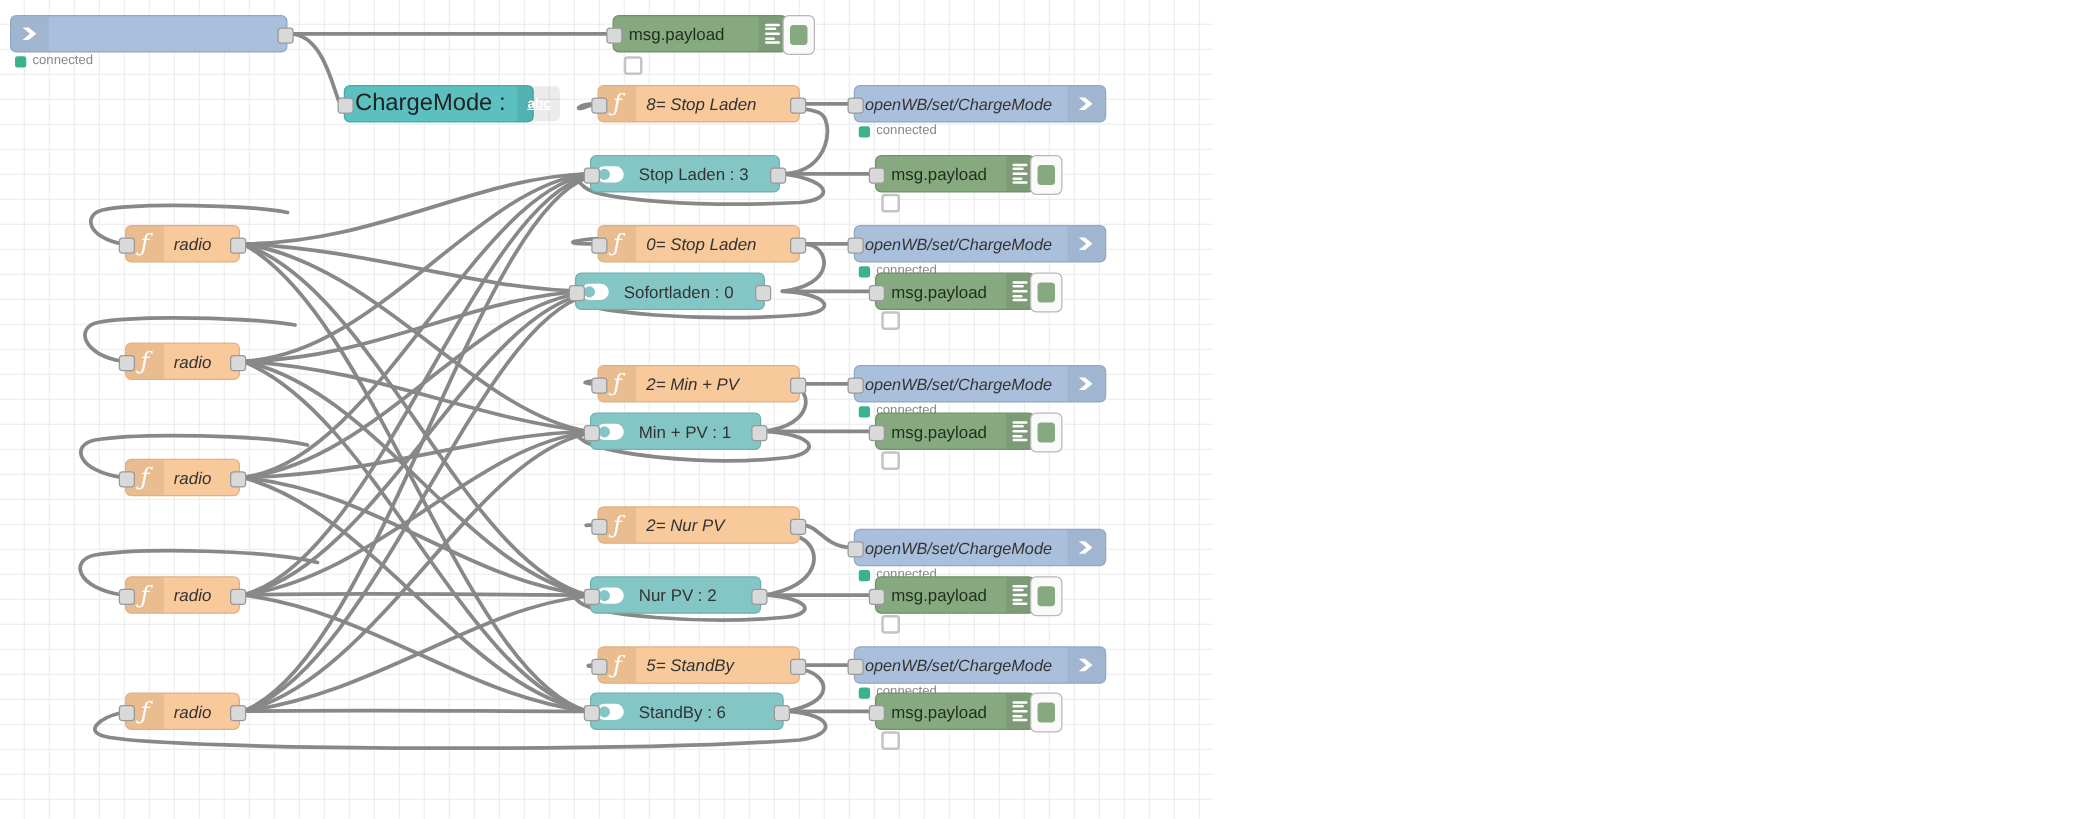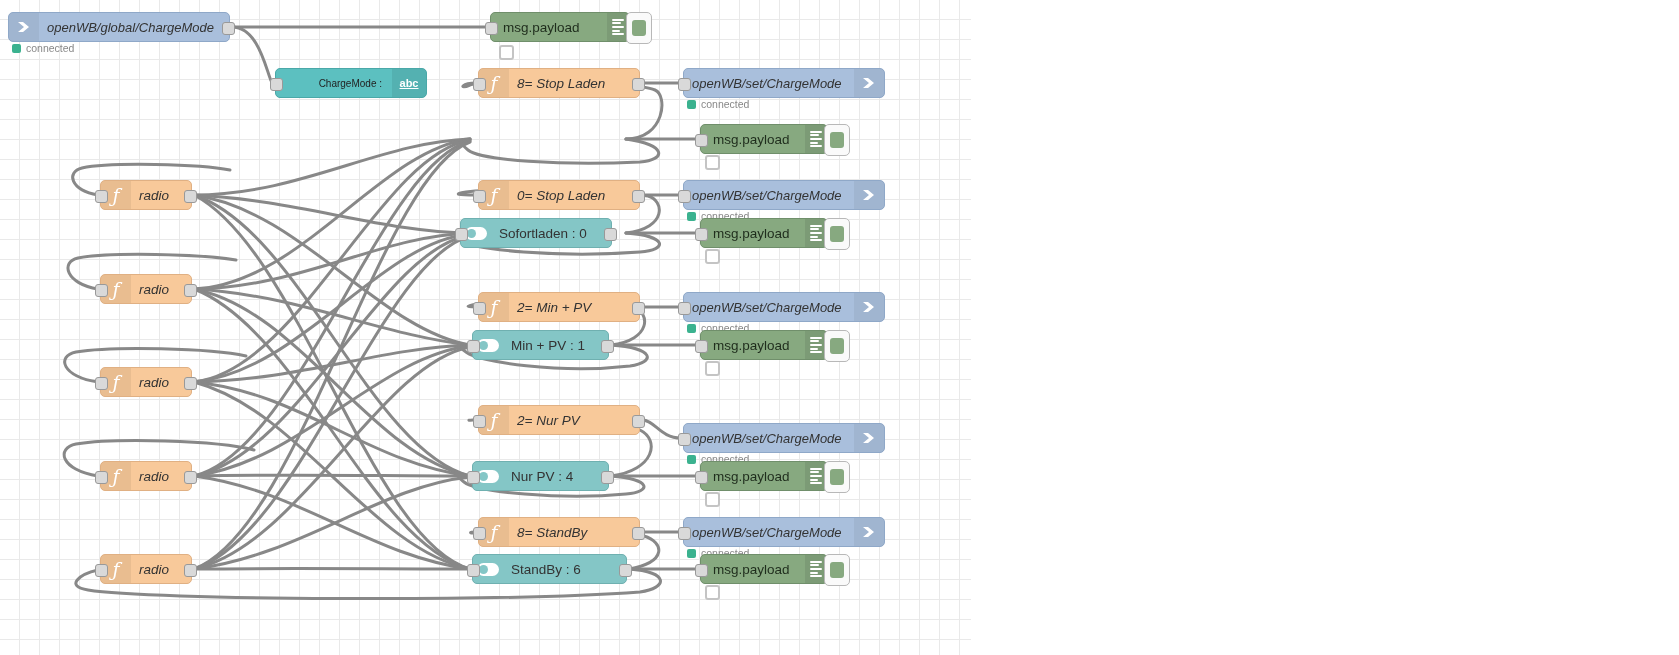--- a/index.html
+++ b/index.html
@@ -27,39 +27,39 @@
   .ic-right-r{border-top-right-radius:4px;border-bottom-right-radius:4px;}
   
   .n-fn{background:#f8c99a;border-color:#e0b083;}
   .n-fn .ic{background:rgba(0,0,0,0.06);border-top-left-radius:4px;border-bottom-left-radius:4px;}
   .n-fn .lbl{font-style:italic;}
   
   .n-sw{background:#84c6c6;border-color:#6fb0b0;}
   .n-sw .ic{}
   
   .n-txt{background:#5cc0c0;border-color:#4aa8a8;}
-  .n-txt .lbl{justify-content:flex-end;padding-right:10px;color:#222;font-size:10px;}
+  .n-txt .lbl{justify-content:flex-end;padding-right:10px;color:#222;font-size:19px;}
   .n-txt .abc{flex:0 0 34px;height:100%;display:flex;align-items:center;justify-content:center;
     background:rgba(0,0,0,0.08);border-top-right-radius:4px;border-bottom-right-radius:4px;
     color:#fff;font-size:11px;font-weight:bold;text-decoration:underline;}
   
   .n-dbg{background:#87a980;border-color:#708f6b;}
   .n-dbg .lbl{padding-left:12px;color:#1f2d1c;}
   .n-dbg .dicon{flex:0 0 22px;height:100%;display:flex;align-items:center;justify-content:center;
     background:rgba(0,0,0,0.08);}
   .dbtn{position:absolute;right:-23px;top:-1px;width:24px;height:30px;background:#fafafa;
     border:1px solid #b8b8b8;border-radius:5px;display:flex;align-items:center;justify-content:center;}
   .dbtn i{display:block;width:14px;height:16px;background:#87a980;border-radius:3px;}
   
   .port{position:absolute;width:11px;height:11px;background:#d9d9d9;border:1px solid #999;
     border-radius:3px;top:9px;}
   .port.in{left:-6px;}
   .port.out{right:-6px;}
   
-  .status{position:absolute;font-size:10.5px;color:#888;white-space:nowrap;display:flex;align-items:center;}
+  .status{position:absolute;font-size:10.5px;color:#888;white-space:nowrap;display:flex;align-items:flex-end;}
   .status .dot{width:9px;height:9px;background:#3bb28f;border-radius:2px;margin-right:5px;}
   .sqstat{position:absolute;width:11px;height:11px;border:2px solid #c4c4c4;border-radius:3px;background:#fff;}
   .bars{display:block;width:12px;}
   .bars i{display:block;height:2px;background:#fff;margin:1.6px 0;border-radius:1px;}
   .bars i:nth-child(1){width:12px}.bars i:nth-child(2){width:9px}
   .bars i:nth-child(3){width:12px}.bars i:nth-child(4){width:8px}
   .bars i:nth-child(5){width:12px}
   .toggle{width:22px;height:13px;border-radius:7px;background:#fff;display:flex;align-items:center;
     padding-left:2px;box-sizing:border-box;}
   .toggle span{width:9px;height:9px;border-radius:50%;background:#84c6c6;display:block;}
@@ -144,21 +144,20 @@
       <path d="M194,569 C300,568 380,569 470,569"></path>
     </g>
   </svg>
 
   <div class="node n-mqtt" style="left:8px;top:12px;width:222px;">
     <span class="ic ic-right-l">
       <svg width="16" height="16" viewBox="0 0 16 16">
           <path d="M2 3 h5 l6 5 l-6 5 h-5 l6 -5 z" fill="#fff"></path>
         </svg>
     </span>
-    <span class="lbl">openWB/global/ChargeMode</span>
     <span class="port out"></span>
   </div>
   <div class="status" style="left:12px;top:42px;">
     <span class="dot"></span>
     <span>connected</span>
   </div>
 
   <div class="node n-txt" style="left:275px;top:68px;width:152px;">
     <span class="port in"></span>
     <span class="lbl">ChargeMode :</span>
@@ -254,61 +253,71 @@
         <span class="fglyph">ƒ</span>
       </span>
     <span class="lbl">2= Nur PV</span>
     <span class="port out"></span>
   </div>
   <div class="node n-fn" style="left:478px;top:517px;width:162px;">
     <span class="port in"></span>
     <span class="ic">
         <span class="fglyph">ƒ</span>
       </span>
-    <span class="lbl">8= StandBy</span>
-    <span class="port out"></span>
-  </div>
-
-  <div class="node n-sw" style="left:460px;top:218px;width:152px;">
+    <span class="lbl">5= StandBy</span>
+    <span class="port out"></span>
+  </div>
+
+  <div class="node n-sw" style="left:472px;top:124px;width:152px;">
     <span class="port in"></span>
     <span class="ic">
         <span class="toggle">
           <span></span>
         </span>
       </span>
-    <span class="lbl">Sofortladen : 0</span>
-    <span class="port out"></span>
-  </div>
-  <div class="node n-sw" style="left:472px;top:330px;width:137px;">
+    <span class="lbl">Stop Laden : 3</span>
+    <span class="port out"></span>
+  </div>
+  <div class="node n-sw" style="left:460px;top:218px;width:152px;">
     <span class="port in"></span>
     <span class="ic">
         <span class="toggle">
           <span></span>
         </span>
       </span>
-    <span class="lbl">Min + PV : 1</span>
-    <span class="port out"></span>
-  </div>
-  <div class="node n-sw" style="left:472px;top:461px;width:137px;">
+    <span class="lbl">Sofortladen : 0</span>
+    <span class="port out"></span>
+  </div>
+  <div class="node n-sw" style="left:472px;top:330px;width:137px;">
     <span class="port in"></span>
     <span class="ic">
         <span class="toggle">
           <span></span>
         </span>
       </span>
-    <span class="lbl">Nur PV : 4</span>
-    <span class="port out"></span>
-  </div>
-  <div class="node n-sw" style="left:472px;top:554px;width:155px;">
+    <span class="lbl">Min + PV : 1</span>
+    <span class="port out"></span>
+  </div>
+  <div class="node n-sw" style="left:472px;top:461px;width:137px;">
     <span class="port in"></span>
     <span class="ic">
         <span class="toggle">
           <span></span>
         </span>
       </span>
+    <span class="lbl">Nur PV : 2</span>
+    <span class="port out"></span>
+  </div>
+  <div class="node n-sw" style="left:472px;top:554px;width:155px;">
+    <span class="port in"></span>
+    <span class="ic">
+        <span class="toggle">
+          <span></span>
+        </span>
+      </span>
     <span class="lbl">StandBy : 6</span>
     <span class="port out"></span>
   </div>
 
   <div class="node n-mqtt" style="left:683px;top:68px;width:202px;">
     <span class="port in"></span>
     <span class="lbl">openWB/set/ChargeMode</span>
     <span class="ic ic-right-r">
       <svg width="16" height="16" viewBox="0 0 16 16">
           <path d="M2 3 h5 l6 5 l-6 5 h-5 l6 -5 z" fill="#fff"></path>

